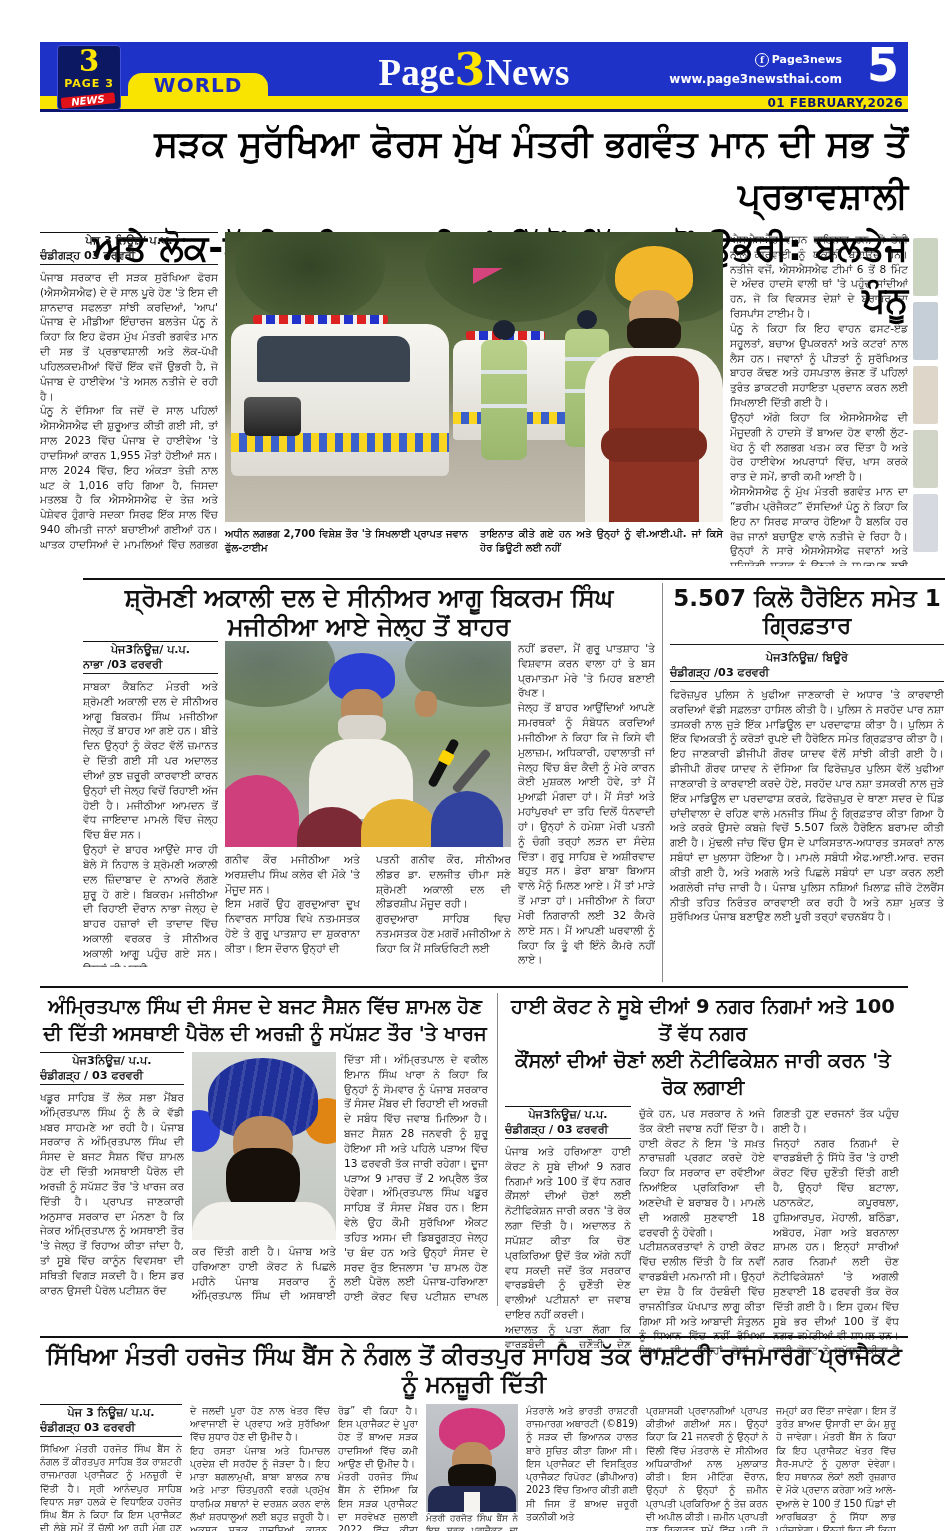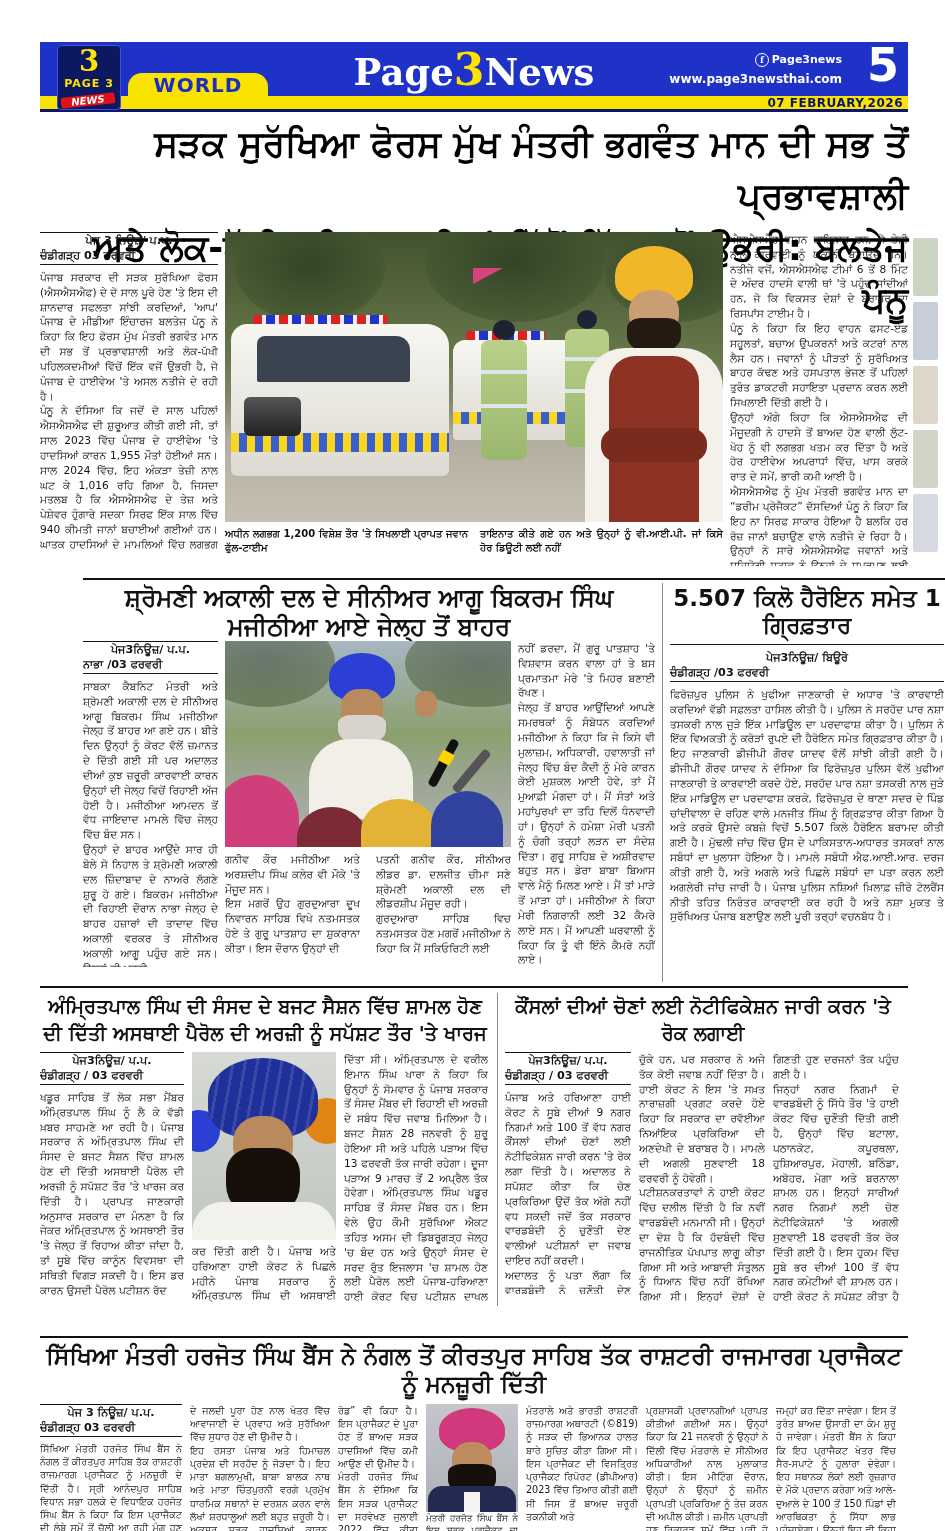--- a/index.html
+++ b/index.html
@@ -16,21 +16,21 @@
         border:1px solid #4050d8;border-radius:4px;text-align:center;z-index:3;}
   .logo-3{color:#ffe400;font-size:29px;font-weight:bold;line-height:31px;font-family:"DejaVu Serif",serif;}
   .logo-page{color:#ffe400;font-size:11px;font-weight:bold;letter-spacing:1px;}
   .logo-news{position:absolute;left:3px;bottom:3px;width:54px;background:#e01118;color:#fff;
         font-size:10px;font-style:italic;font-weight:bold;transform:rotate(-6deg);border-radius:2px;}
   .world-tab{position:absolute;left:88px;top:31px;width:140px;height:23px;background:#f8e400;
         border-radius:14px 14px 0 0;text-align:center;z-index:2;}
   .world-tab span{color:#1e2dc0;font-weight:bold;font-size:20px;line-height:24px;letter-spacing:1px;}
   .masthead{position:absolute;left:0;top:2px;width:100%;text-align:center;color:#fff;
         font-family:"DejaVu Serif",serif;font-weight:bold;z-index:1;}
-  .masthead .m1,.masthead .m3{font-size:37px;}
+  .masthead .m1,.masthead .m3{font-size:37px;font-family:Liberation Serif, serif;}
   .masthead .m2{color:#ffe400;font-size:44px;}
   .hdr-right{position:absolute;right:66px;top:11px;text-align:right;color:#fff;z-index:2;}
   .fb-line{font-size:11px;font-weight:bold;}
   .fb-icon{display:inline-block;width:12px;height:12px;border:1px solid #fff;border-radius:50%;
         font-size:9px;line-height:12px;text-align:center;margin-right:3px;font-family:"DejaVu Serif",serif;}
   .site{font-size:12px;font-weight:bold;margin-top:5px;}
   .pageno{position:absolute;right:9px;top:-4px;color:#fff;font-size:46px;font-weight:bold;z-index:2;}
 
   
   .bt{font-size:10.6px;line-height:1.4;text-align:justify;white-space:pre-line;color:#141414;overflow:hidden;}
@@ -143,21 +143,21 @@
 </style>
 </head>
 <body>
 
 <div class="page">
 
   <div id="header">
     <div class="hdr-blue"></div>
     <div class="hdr-yellow"></div>
     <div class="hdr-navyline"></div>
-    <div class="hdr-date">07 FEBRUARY,2026</div>
+    <div class="hdr-date">01 FEBRUARY,2026</div>
 
     <div class="logo">
       <div class="logo-3">3</div>
       <div class="logo-page">PAGE 3</div>
       <div class="logo-news">NEWS</div>
     </div>
 
     <div class="world-tab">
       <span>WORLD</span>
     </div>
@@ -224,21 +224,21 @@
         <div>
           <div class="mann-turban" style="left:390px;top:14px;width:78px;height:58px;"></div>
           <div class="mann-face" style="left:404px;top:58px;width:50px;height:46px;"></div>
           <div class="mann-beard" style="left:402px;top:86px;width:54px;height:36px;"></div>
           <div class="mann-body" style="left:360px;top:116px;width:138px;height:174px;"></div>
           <div class="mann-vest" style="left:384px;top:124px;width:90px;height:166px;"></div>
           <div class="mann-arms" style="left:376px;top:196px;width:106px;height:34px;"></div>
         </div>
       </div>
       <div class="cap-row">
-        <div class="cap">ਅਧੀਨ ਲਗਭਗ 1,200 ਵਿਸ਼ੇਸ਼ ਤੌਰ 'ਤੇ ਸਿਖਲਾਈ ਪ੍ਰਾਪਤ ਜਵਾਨ ਫੁੱਲ-ਟਾਈਮ</div>
+        <div class="cap">ਅਧੀਨ ਲਗਭਗ 2,700 ਵਿਸ਼ੇਸ਼ ਤੌਰ 'ਤੇ ਸਿਖਲਾਈ ਪ੍ਰਾਪਤ ਜਵਾਨ ਫੁੱਲ-ਟਾਈਮ</div>
         <div class="cap">ਤਾਇਨਾਤ ਕੀਤੇ ਗਏ ਹਨ ਅਤੇ ਉਨ੍ਹਾਂ ਨੂੰ ਵੀ.ਆਈ.ਪੀ. ਜਾਂ ਕਿਸੇ ਹੋਰ ਡਿਊਟੀ ਲਈ ਨਹੀਂ</div>
       </div>
     </div>
 
     <div class="lead-col">
       <div class="bt" style="height:334px;">ਐਸਐਸਐਫ ਵਾਹਨ ਤਾਇਨਾਤ ਹਨ, ਜੋ ਤੇਜ਼ੀ ਨਾਲ ਕਾਰਵਾਈ ਨੂੰ ਯਕੀਨੀ ਬਣਾਉਂਦੇ ਹਨ। ਨਤੀਜੇ ਵਜੋਂ, ਐਸਐਸਐਫ ਟੀਮਾਂ 6 ਤੋਂ 8 ਮਿੰਟ ਦੇ ਅੰਦਰ ਹਾਦਸੇ ਵਾਲੀ ਥਾਂ 'ਤੇ ਪਹੁੰਚ ਜਾਂਦੀਆਂ ਹਨ, ਜੋ ਕਿ ਵਿਕਸਤ ਦੇਸ਼ਾਂ ਦੇ ਬਰਾਬਰ ਦਾ ਰਿਸਪਾਂਸ ਟਾਈਮ ਹੈ।
 ਪੰਨੂ ਨੇ ਕਿਹਾ ਕਿ ਇਹ ਵਾਹਨ ਫਸਟ-ਏਡ ਸਹੂਲਤਾਂ, ਬਚਾਅ ਉਪਕਰਨਾਂ ਅਤੇ ਕਟਰਾਂ ਨਾਲ ਲੈਸ ਹਨ। ਜਵਾਨਾਂ ਨੂੰ ਪੀੜਤਾਂ ਨੂੰ ਸੁਰੱਖਿਅਤ ਬਾਹਰ ਕੱਢਣ ਅਤੇ ਹਸਪਤਾਲ ਭੇਜਣ ਤੋਂ ਪਹਿਲਾਂ ਤੁਰੰਤ ਡਾਕਟਰੀ ਸਹਾਇਤਾ ਪ੍ਰਦਾਨ ਕਰਨ ਲਈ ਸਿਖਲਾਈ ਦਿੱਤੀ ਗਈ ਹੈ।
 ਉਨ੍ਹਾਂ ਅੱਗੇ ਕਿਹਾ ਕਿ ਐਸਐਸਐਫ ਦੀ ਮੌਜੂਦਗੀ ਨੇ ਹਾਦਸੇ ਤੋਂ ਬਾਅਦ ਹੋਣ ਵਾਲੀ ਲੁੱਟ-ਖੋਹ ਨੂੰ ਵੀ ਲਗਭਗ ਖਤਮ ਕਰ ਦਿੱਤਾ ਹੈ ਅਤੇ ਹੋਰ ਹਾਈਵੇਅ ਅਪਰਾਧਾਂ ਵਿੱਚ, ਖਾਸ ਕਰਕੇ ਰਾਤ ਦੇ ਸਮੇਂ, ਭਾਰੀ ਕਮੀ ਆਈ ਹੈ।
 ਐਸਐਸਐਫ ਨੂੰ ਮੁੱਖ ਮੰਤਰੀ ਭਗਵੰਤ ਮਾਨ ਦਾ “ਡਰੀਮ ਪ੍ਰੋਜੈਕਟ” ਦੱਸਦਿਆਂ ਪੰਨੂ ਨੇ ਕਿਹਾ ਕਿ ਇਹ ਨਾ ਸਿਰਫ ਸਾਕਾਰ ਹੋਇਆ ਹੈ ਬਲਕਿ ਹਰ ਰੋਜ਼ ਜਾਨਾਂ ਬਚਾਉਣ ਵਾਲੇ ਨਤੀਜੇ ਦੇ ਰਿਹਾ ਹੈ। ਉਨ੍ਹਾਂ ਨੇ ਸਾਰੇ ਐਸਐਸਐਫ ਜਵਾਨਾਂ ਅਤੇ ਸਹਿਯੋਗੀ ਸਟਾਫ ਨੂੰ ਉਨ੍ਹਾਂ ਦੇ ਸਮਰਪਣ ਲਈ ਵਧਾਈ ਦਿੱਤੀ ਅਤੇ ਕਿਹਾ ਕਿ ਮਨੁੱਖੀ ਜਾਨਾਂ ਬਚਾਉਣਾ ਸ਼ਾਸਨ ਦੀ ਸਭ ਤੋਂ ਵੱਡੀ ਪ੍ਰਾਪਤੀ ਹੈ।</div>
     </div>
@@ -323,20 +323,21 @@
           </div>
           <div class="bt" style="height:58px;">ਕਰ ਦਿੱਤੀ ਗਈ ਹੈ। ਪੰਜਾਬ ਅਤੇ ਹਰਿਆਣਾ ਹਾਈ ਕੋਰਟ ਨੇ ਪਿਛਲੇ ਮਹੀਨੇ ਪੰਜਾਬ ਸਰਕਾਰ ਨੂੰ ਅੰਮ੍ਰਿਤਪਾਲ ਸਿੰਘ ਦੀ ਅਸਥਾਈ ਰਿਹਾਈ ਦੀ ਪਟੀਸ਼ਨ 'ਤੇ ਸੱਤ ਦਿਨਾਂ ਦੇ ਅੰਦਰ ਫੈਸਲਾ ਲੈਣ ਦਾ ਨਿਰਦੇਸ਼</div>
         </div>
         <div class="c">
           <div class="bt" style="height:250px;">ਦਿੱਤਾ ਸੀ। ਅੰਮ੍ਰਿਤਪਾਲ ਦੇ ਵਕੀਲ ਇਮਾਨ ਸਿੰਘ ਖਾਰਾ ਨੇ ਕਿਹਾ ਕਿ ਉਨ੍ਹਾਂ ਨੂੰ ਸੋਮਵਾਰ ਨੂੰ ਪੰਜਾਬ ਸਰਕਾਰ ਤੋਂ ਸੰਸਦ ਮੈਂਬਰ ਦੀ ਰਿਹਾਈ ਦੀ ਅਰਜ਼ੀ ਦੇ ਸਬੰਧ ਵਿੱਚ ਜਵਾਬ ਮਿਲਿਆ ਹੈ। ਬਜਟ ਸੈਸ਼ਨ 28 ਜਨਵਰੀ ਨੂੰ ਸ਼ੁਰੂ ਹੋਇਆ ਸੀ ਅਤੇ ਪਹਿਲੇ ਪੜਾਅ ਵਿੱਚ 13 ਫਰਵਰੀ ਤੱਕ ਜਾਰੀ ਰਹੇਗਾ। ਦੂਜਾ ਪੜਾਅ 9 ਮਾਰਚ ਤੋਂ 2 ਅਪ੍ਰੈਲ ਤੱਕ ਹੋਵੇਗਾ। ਅੰਮ੍ਰਿਤਪਾਲ ਸਿੰਘ ਖਡੂਰ ਸਾਹਿਬ ਤੋਂ ਸੰਸਦ ਮੈਂਬਰ ਹਨ। ਇਸ ਵੇਲੇ ਉਹ ਕੌਮੀ ਸੁਰੱਖਿਆ ਐਕਟ ਤਹਿਤ ਅਸਮ ਦੀ ਡਿਬਰੂਗੜ੍ਹ ਜੇਲ੍ਹ 'ਚ ਬੰਦ ਹਨ ਅਤੇ ਉਨ੍ਹਾਂ ਸੰਸਦ ਦੇ ਸਰਦ ਰੁੱਤ ਇਜਲਾਸ 'ਚ ਸ਼ਾਮਲ ਹੋਣ ਲਈ ਪੈਰੋਲ ਲਈ ਪੰਜਾਬ-ਹਰਿਆਣਾ ਹਾਈ ਕੋਰਟ ਵਿਚ ਪਟੀਸ਼ਨ ਦਾਖਲ ਕੀਤੀ ਸੀ।</div>
         </div>
       </div>
     </div>
 
     <div id="hc">
+      <div class="h3">ਹਾਈ ਕੋਰਟ ਨੇ ਸੂਬੇ ਦੀਆਂ 9 ਨਗਰ ਨਿਗਮਾਂ ਅਤੇ 100 ਤੋਂ ਵੱਧ ਨਗਰ</div>
       <div class="h3">ਕੌਂਸਲਾਂ ਦੀਆਂ ਚੋਣਾਂ ਲਈ ਨੋਟੀਫਿਕੇਸ਼ਨ ਜਾਰੀ ਕਰਨ 'ਤੇ ਰੋਕ ਲਗਾਈ</div>
       <div class="hc-cols">
         <div class="c">
           <div class="byline" style="border-top:1.5px solid #111;">ਪੇਜ3ਨਿਊਜ਼/ ਪ.ਪ.</div>
           <div class="dateline">ਚੰਡੀਗੜ੍ਹ / 03 ਫਰਵਰੀ</div>
           <div class="rule"></div>
           <div class="bt" style="height:204px;">ਪੰਜਾਬ ਅਤੇ ਹਰਿਆਣਾ ਹਾਈ ਕੋਰਟ ਨੇ ਸੂਬੇ ਦੀਆਂ 9 ਨਗਰ ਨਿਗਮਾਂ ਅਤੇ 100 ਤੋਂ ਵੱਧ ਨਗਰ ਕੌਂਸਲਾਂ ਦੀਆਂ ਚੋਣਾਂ ਲਈ ਨੋਟੀਫਿਕੇਸ਼ਨ ਜਾਰੀ ਕਰਨ 'ਤੇ ਰੋਕ ਲਗਾ ਦਿੱਤੀ ਹੈ। ਅਦਾਲਤ ਨੇ ਸਪੱਸ਼ਟ ਕੀਤਾ ਕਿ ਚੋਣ ਪ੍ਰਕਿਰਿਆ ਉਦੋਂ ਤੱਕ ਅੱਗੇ ਨਹੀਂ ਵਧ ਸਕਦੀ ਜਦੋਂ ਤੱਕ ਸਰਕਾਰ ਵਾਰਡਬੰਦੀ ਨੂੰ ਚੁਣੌਤੀ ਦੇਣ ਵਾਲੀਆਂ ਪਟੀਸ਼ਨਾਂ ਦਾ ਜਵਾਬ ਦਾਇਰ ਨਹੀਂ ਕਰਦੀ।
 ਅਦਾਲਤ ਨੂੰ ਪਤਾ ਲੱਗਾ ਕਿ ਵਾਰਡਬੰਦੀ ਨੂੰ ਚੁਣੌਤੀ ਦੇਣ ਵਾਲੀਆਂ ਕਈ ਪਟੀਸ਼ਨਾਂ 'ਤੇ ਪਹਿਲਾਂ ਹੀ ਨੋਟਿਸ ਜਾਰੀ ਕੀਤੇ ਜਾ</div>
         </div>
         <div class="c">

